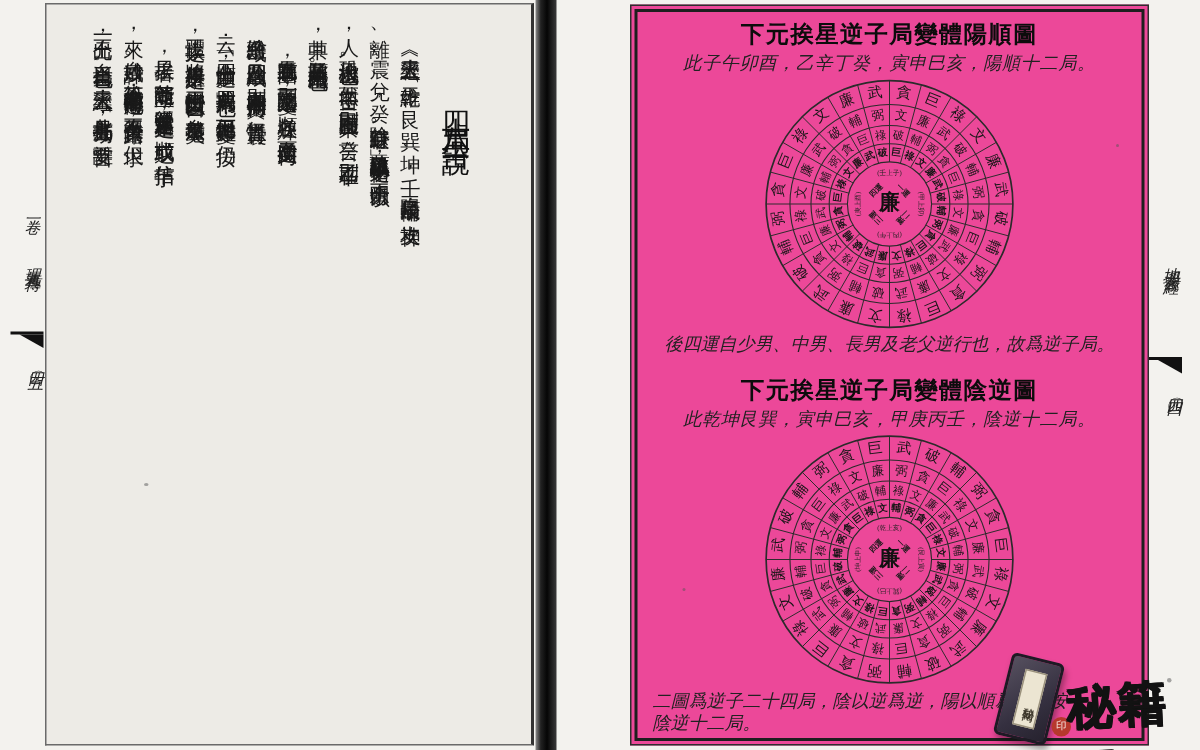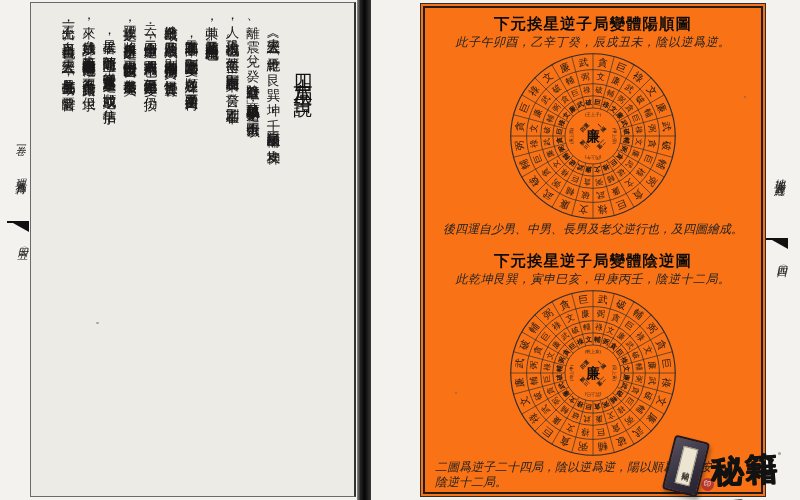--- a/index.html
+++ b/index.html
@@ -39,21 +39,21 @@
 
   
   .gutter-bar{
     position:absolute;left:357px;top:0;width:14px;height:500px;
     background:linear-gradient(90deg,#8a8a8a 0%,#222 25%,#050505 55%,#3a3a3a 100%);
   }
 
   
   .right-page-outer{
     position:absolute;left:420px;top:3px;width:346px;height:494px;
-    border:1px solid #2e2e2e;padding:2px;background:#f97316;box-sizing:border-box;
+    border:1px solid #2e2e2e;padding:2px;background:#ec4899;box-sizing:border-box;
   }
   .right-page-inner{
     border:2px solid #1e1e1e;width:100%;height:100%;box-sizing:border-box;
     display:flex;flex-direction:column;align-items:center;
     padding:6px 10px 4px 10px;
   }
   .rp-title{
     font-family:"Liberation Sans","DejaVu Sans",sans-serif;
     font-weight:bold;font-size:15.5px;letter-spacing:1px;color:#0c0c0c;line-height:19px;
   }
@@ -117,21 +117,21 @@
         <div class="tcol">來，自成妙諦。第恐不能向乎本運而轉向他運，不得不又費躊躇，但求</div>
         <div class="tcol">不出一元，自爲合三吉也。《天玉經》云：「北斗七星去打劫，離宮要</div>
       </div>
   </div>
 
   <div class="gutter-bar"></div>
 
   <div class="right-page-outer">
     <div class="right-page-inner">
       <div class="rp-title">下元挨星逆子局變體陽順圖</div>
-      <div class="rp-sub">此子午卯酉，乙辛丁癸，辰戌丑未，陰以逆爲逆。</div>
+      <div class="rp-sub">此子午卯酉，乙辛丁癸，寅申巳亥，陽順十二局。</div>
       <svg id="compass1" class="compass" width="172" height="172" viewBox="-92 -92 184 184">
           <circle cx="0" cy="0" r="88" fill="none" stroke="#2b2b2b" stroke-width="1.2"></circle>
           <circle cx="0" cy="0" r="71" fill="none" stroke="#2b2b2b" stroke-width="0.8"></circle>
           <circle cx="0" cy="0" r="56" fill="none" stroke="#2b2b2b" stroke-width="0.8"></circle>
           <circle cx="0" cy="0" r="43" fill="none" stroke="#2b2b2b" stroke-width="0.8"></circle>
           <circle cx="0" cy="0" r="30" fill="none" stroke="#2b2b2b" stroke-width="0.8"></circle>
           <line x1="0" y1="-30" x2="0" y2="-88" stroke="#2b2b2b" stroke-width="0.7"></line>
           <line x1="7.764571353075622" y1="-28.97777478867205" x2="22.776075969021825" y2="-85.001472713438" stroke="#2b2b2b" stroke-width="0.7"></line>
           <line x1="14.999999999999998" y1="-25.98076211353316" x2="43.99999999999999" y2="-76.21023553303061" stroke="#2b2b2b" stroke-width="0.7"></line>
           <line x1="21.213203435596423" y1="-21.213203435596427" x2="62.22539674441617" y2="-62.22539674441619" stroke="#2b2b2b" stroke-width="0.7"></line>
@@ -254,21 +254,21 @@
           <text x="0" y="0" text-anchor="middle" dominant-baseline="central" font-size="15" font-weight="bold" fill="#111">廉</text>
           <text x="0" y="0" text-anchor="middle" dominant-baseline="central" font-size="5.5" font-weight="bold" fill="#1a1a1a" transform="rotate(45) translate(0,-13)">一運</text>
           <text x="0" y="0" text-anchor="middle" dominant-baseline="central" font-size="5.5" font-weight="bold" fill="#1a1a1a" transform="rotate(135) translate(0,-13)">二運</text>
           <text x="0" y="0" text-anchor="middle" dominant-baseline="central" font-size="5.5" font-weight="bold" fill="#1a1a1a" transform="rotate(225) translate(0,-13)">三運</text>
           <text x="0" y="0" text-anchor="middle" dominant-baseline="central" font-size="5.5" font-weight="bold" fill="#1a1a1a" transform="rotate(315) translate(0,-13)">四運</text>
           <text x="0" y="0" text-anchor="middle" dominant-baseline="central" font-size="4.8" fill="#222" transform="rotate(0) translate(0,-22.5)">(壬上子)</text>
           <text x="0" y="0" text-anchor="middle" dominant-baseline="central" font-size="4.8" fill="#222" transform="rotate(90) translate(0,-22.5)">(甲上卯)</text>
           <text x="0" y="0" text-anchor="middle" dominant-baseline="central" font-size="4.8" fill="#222" transform="rotate(180) translate(0,-22.5)">(丙上午)</text>
           <text x="0" y="0" text-anchor="middle" dominant-baseline="central" font-size="4.8" fill="#222" transform="rotate(270) translate(0,-22.5)">(庚上酉)</text>
         </svg>
-      <div class="rp-caption">後四運自少男、中男、長男及老父逆行也，及四圖繪成。</div>
+      <div class="rp-caption">後四運自少男、中男、長男及老父逆行也，故爲逆子局。</div>
       <div class="rp-title" style="margin-top:14px;">下元挨星逆子局變體陰逆圖</div>
       <div class="rp-sub">此乾坤艮巽，寅申巳亥，甲庚丙壬，陰逆十二局。</div>
       <svg id="compass2" class="compass" width="172" height="172" viewBox="-92 -92 184 184">
           <circle cx="0" cy="0" r="88" fill="none" stroke="#2b2b2b" stroke-width="1.2"></circle>
           <circle cx="0" cy="0" r="71" fill="none" stroke="#2b2b2b" stroke-width="0.8"></circle>
           <circle cx="0" cy="0" r="56" fill="none" stroke="#2b2b2b" stroke-width="0.8"></circle>
           <circle cx="0" cy="0" r="43" fill="none" stroke="#2b2b2b" stroke-width="0.8"></circle>
           <circle cx="0" cy="0" r="30" fill="none" stroke="#2b2b2b" stroke-width="0.8"></circle>
           <line x1="0" y1="-30" x2="0" y2="-88" stroke="#2b2b2b" stroke-width="0.7"></line>
           <line x1="7.764571353075622" y1="-28.97777478867205" x2="22.776075969021825" y2="-85.001472713438" stroke="#2b2b2b" stroke-width="0.7"></line>

